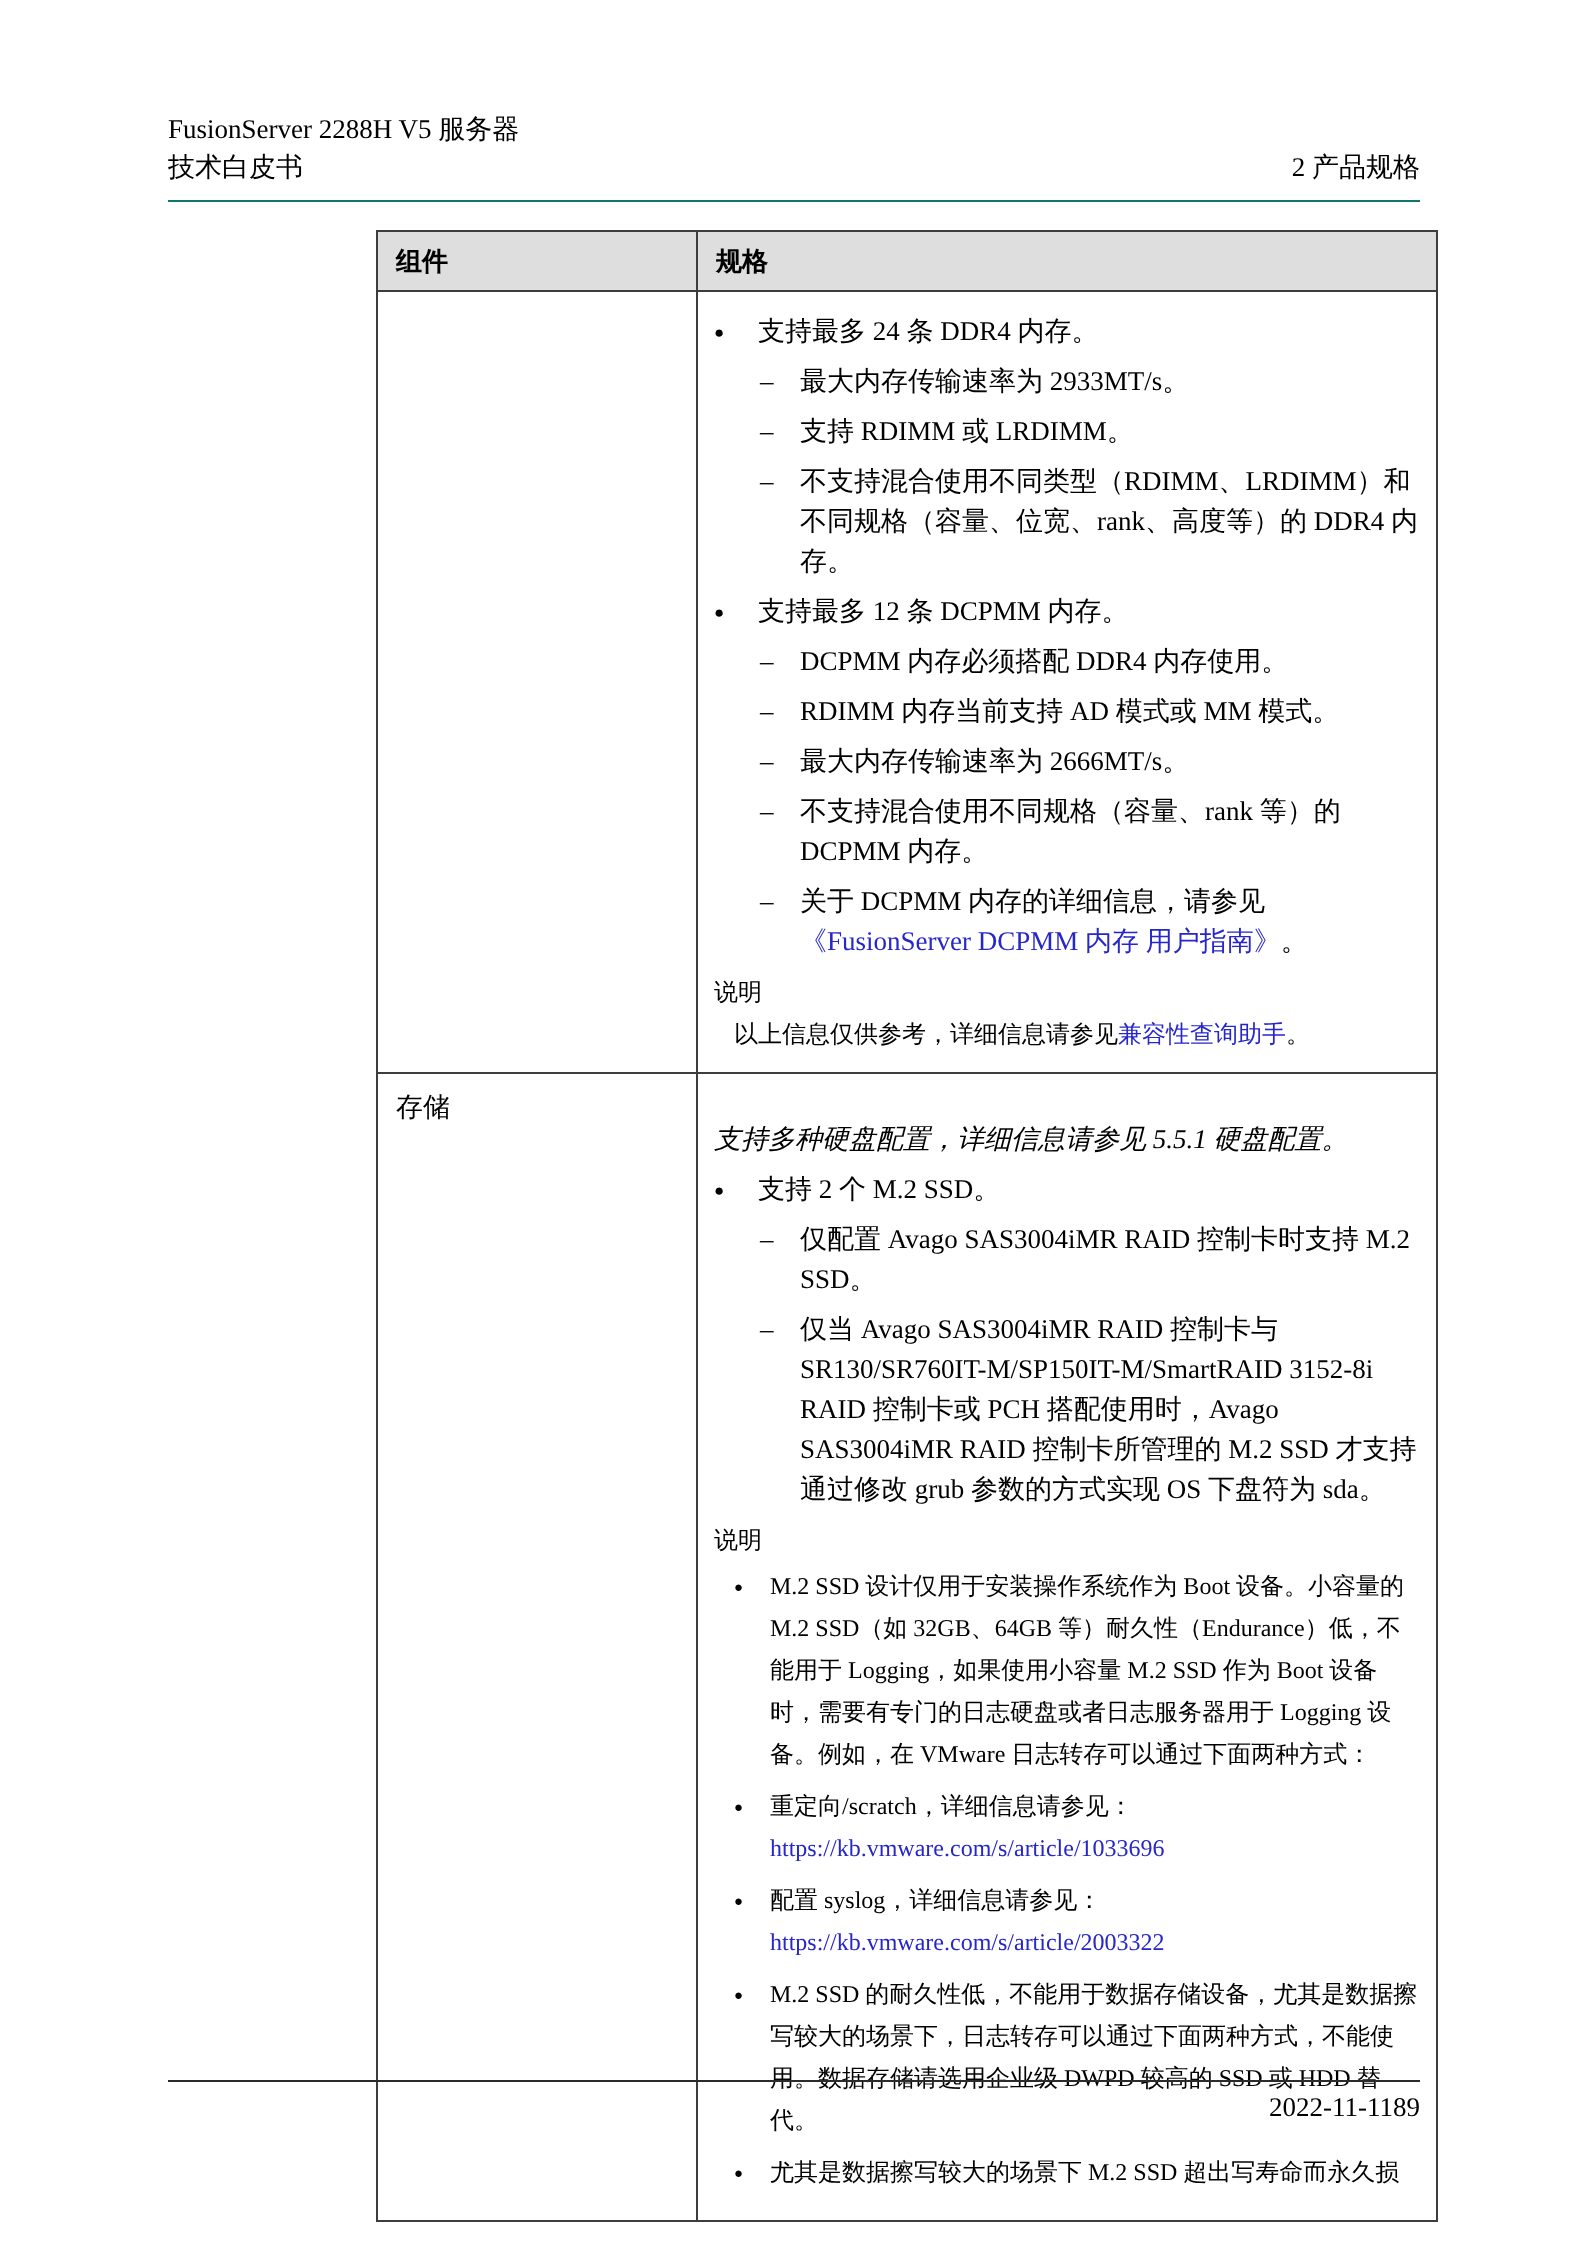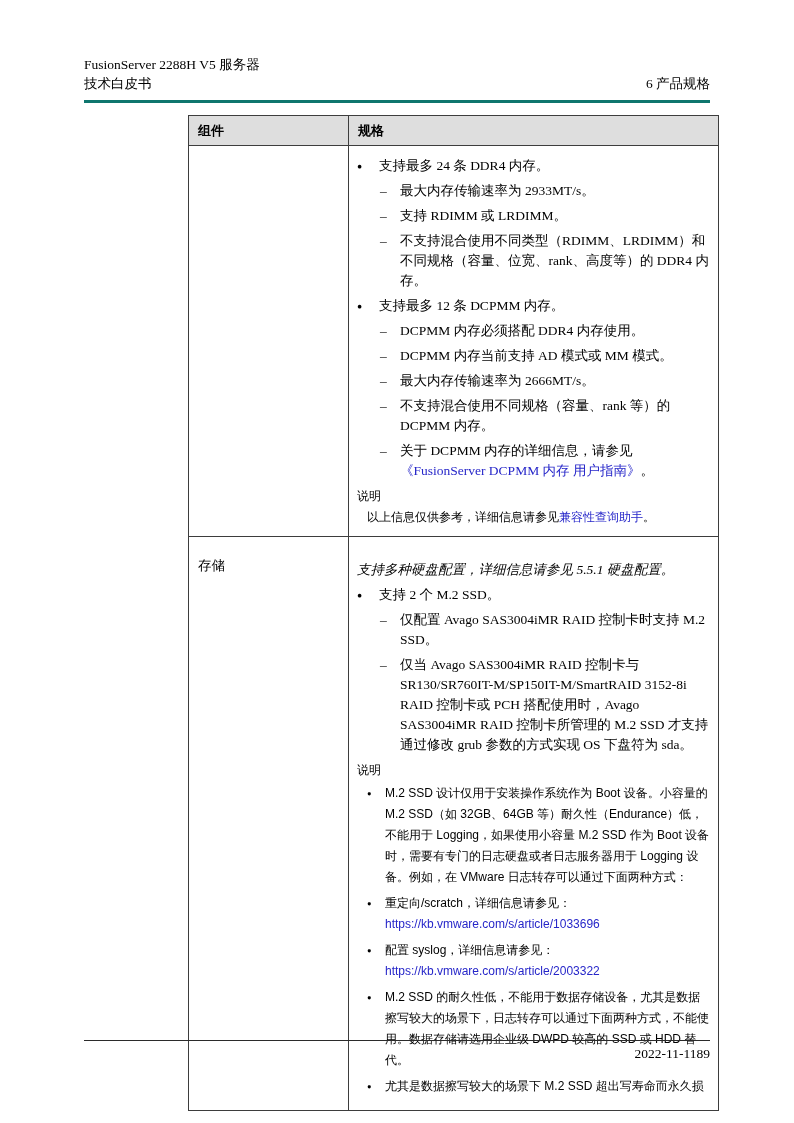--- a/index.html
+++ b/index.html
@@ -6,59 +6,59 @@
   html, body { background: #ffffff; }
   body {
     width: 794px; height: 1123px; position: relative;
     font-family: "Liberation Serif", "DejaVu Serif", serif;
     color: #000;
   }
 
   
   .page-header {
     position: absolute; left: 84px; width: 626px; top: 55px;
-    border-bottom: 3px solid #0f766e; padding-bottom: 7px;
+    border-bottom: 1px solid #0f766e; padding-bottom: 7px;
     display: flex; justify-content: space-between; align-items: flex-end;
   }
   .page-header .hleft div { font-size: 13.5px; line-height: 19px; }
   .page-header .hright { font-size: 13.5px; line-height: 19px; }
 
   
   table.spec-table {
     position: absolute; left: 188px; top: 115px; width: 530px;
     border-collapse: collapse; table-layout: fixed;
   }
   table.spec-table th, table.spec-table td {
     border: 1px solid #3d3d3d; vertical-align: top; text-align: left;
   }
   table.spec-table th {
     background: var(--header-gray, #dedede);
     font-family: Liberation Serif, serif;
     font-weight: 600; font-size: 13px; padding: 6px 9px 5px;
   }
   col.c-comp { width: 160px; }
   col.c-spec { width: 370px; }
-  td.comp-cell { padding: 20px 9px; font-size: 13.5px; }
+  td.comp-cell { padding: 8px 9px; font-size: 13.5px; }
   td.spec-cell { padding: 5px 8px 8px; font-size: 13.5px; line-height: 20px; }
 
   
   .li { display: flex; margin: 5px 0; }
   .li.l2 { margin-left: 23px; }
   .mk {
     flex: 0 0 22px; font-size: 8.5px; line-height: 20px; color: #000;
   }
   .mk.dash { font-size: 13.5px; flex-basis: 20px; }
   .tx { flex: 1 1 auto; }
   .intro { margin: 18px 0 5px; font-style: italic; }
 
   a.link { color: var(--link-blue, #2626c9); text-decoration: none; cursor: pointer; }
   a.block { display: block; }
 
   
-  .note { margin-top: 7px; font-family: Liberation Sans, sans-serif; }
+  .note { margin-top: 7px; font-family: Liberation Serif, serif; }
   .note-label { font-size: 12px; line-height: 16px; margin-bottom: 3px; }
   .note-body { font-size: 12px; line-height: 21px; }
   .note-p { padding-left: 10px; }
   .nli { display: flex; margin: 5px 0 5px 10px; }
   .nmk { flex: 0 0 18px; font-size: 7.5px; line-height: 21px; }
 
   
   .page-footer {
     position: absolute; left: 84px; width: 626px; top: 1040px;
     border-top: 1px solid #2b2b2b; padding-top: 5px;
@@ -67,21 +67,21 @@
   }
 </style>
 </head>
 <body>
 
 <div class="page-header">
   <div class="hleft">
     <div>FusionServer 2288H V5 服务器</div>
     <div>技术白皮书</div>
   </div>
-  <div class="hright">6 产品规格</div>
+  <div class="hright">2 产品规格</div>
 </div>
 
 <table class="spec-table">
   <colgroup>
       <col class="c-comp">
       <col class="c-spec">
     </colgroup>
   <thead>
     <tr>
       <th>组件</th>
@@ -114,21 +114,21 @@
         <div class="li l1">
           <span class="mk">●</span>
           <span class="tx">支持最多 12 条 DCPMM 内存。</span>
         </div>
         <div class="li l2">
           <span class="mk dash">–</span>
           <span class="tx">DCPMM 内存必须搭配 DDR4 内存使用。</span>
         </div>
         <div class="li l2">
           <span class="mk dash">–</span>
-          <span class="tx">DCPMM 内存当前支持 AD 模式或 MM 模式。</span>
+          <span class="tx">RDIMM 内存当前支持 AD 模式或 MM 模式。</span>
         </div>
         <div class="li l2">
           <span class="mk dash">–</span>
           <span class="tx">最大内存传输速率为 2666MT/s。</span>
         </div>
         <div class="li l2">
           <span class="mk dash">–</span>
           <span class="tx">不支持混合使用不同规格（容量、rank 等）的 DCPMM 内存。</span>
         </div>
         <div class="li l2">

